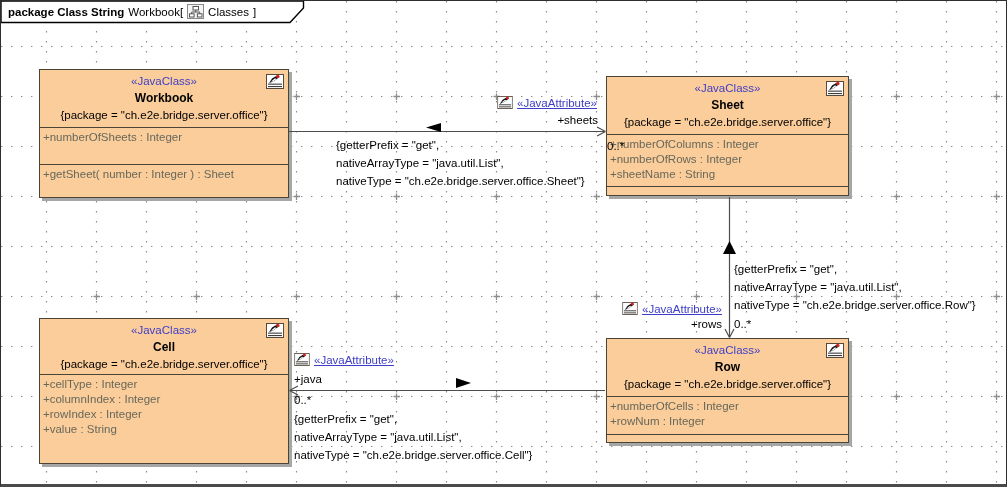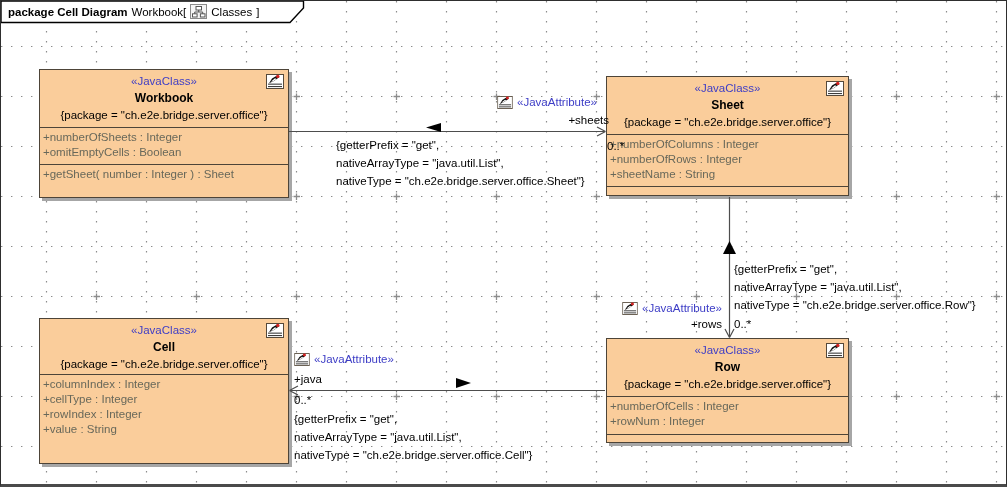--- a/index.html
+++ b/index.html
@@ -21,21 +21,21 @@
   .uml-class .stereo{color:#3d3dc6;font-size:11.5px;line-height:14px;margin-top:4px;white-space:nowrap;}
   .uml-class .cname{color:#000;font-size:12px;font-weight:bold;line-height:16px;margin-top:2px;white-space:nowrap;}
   .uml-class .constraint{color:#000;font-size:11.5px;line-height:15px;margin-top:2px;white-space:nowrap;}
   .uml-class .badge{position:absolute;top:4px;right:4px;}
   .members{box-sizing:border-box;border-top:1px solid #4d4438;padding:2px 3px 0 3px;overflow:hidden;}
   .members div{color:#68685a;font-size:11.5px;line-height:15px;white-space:nowrap;}
   .grow{flex:1;}
   
   .lbl{position:absolute;font-size:11.5px;color:#000;white-space:nowrap;z-index:4;}
   .lbl.tagblock div{line-height:18px;}
-  .stereo-lbl{display:flex;align-items:flex-start;gap:4px;color:#3d3dc6;}
+  .stereo-lbl{display:flex;align-items:center;gap:4px;color:#3d3dc6;text-decoration:underline;}
   .rt{text-align:right;}
   
   .tab{position:absolute;left:0;top:0;z-index:6;}
   .tabtext{position:absolute;left:7px;top:3px;display:flex;align-items:center;gap:4px;
     font-size:11.5px;color:#000;white-space:nowrap;z-index:7;}
   .tabtext .b{font-weight:bold;}
 </style>
 </head>
 <body>
 
@@ -95,21 +95,20 @@
     <div class="hdr" style="height:57px">
       <svg class="badge" width="18" height="15">
           <use href="#pen-badge"></use>
         </svg>
       <div class="stereo">«JavaClass»</div>
       <div class="cname">Workbook</div>
       <div class="constraint">{package = "ch.e2e.bridge.server.office"}</div>
     </div>
     <div class="members" style="height:37px">
       <div>+numberOfSheets : Integer</div>
-      <div>+omitEmptyCells : Boolean</div>
     </div>
     <div class="members grow">
       <div>+getSheet( number : Integer ) : Sheet</div>
     </div>
   </div>
 
   <div class="uml-class" style="left:605px;top:75px;width:243px;height:120px">
     <div class="hdr" style="height:57px">
       <svg class="badge" width="18" height="15">
           <use href="#pen-badge"></use>
@@ -129,22 +128,22 @@
   <div class="uml-class" style="left:38px;top:317px;width:250px;height:146px">
     <div class="hdr" style="height:55px">
       <svg class="badge" width="18" height="15">
           <use href="#pen-badge"></use>
         </svg>
       <div class="stereo">«JavaClass»</div>
       <div class="cname">Cell</div>
       <div class="constraint">{package = "ch.e2e.bridge.server.office"}</div>
     </div>
     <div class="members" style="height:67px">
+      <div>+cellType : Integer</div>
       <div>+columnIndex : Integer</div>
-      <div>+cellType : Integer</div>
       <div>+rowIndex : Integer</div>
       <div>+value : String</div>
     </div>
   </div>
 
   <div class="uml-class" style="left:605px;top:337px;width:243px;height:105px">
     <div class="hdr" style="height:57px">
       <svg class="badge" width="18" height="15">
           <use href="#pen-badge"></use>
         </svg>
@@ -158,21 +157,21 @@
     </div>
     <div class="members grow"></div>
   </div>
 
   <div class="lbl stereo-lbl rt" style="right:409px;top:95px">
     <svg width="16" height="13" viewBox="0 0 18 15">
         <use href="#pen-badge"></use>
       </svg>
     <span>«JavaAttribute»</span>
   </div>
-  <div class="lbl rt" style="right:397px;top:113px">+sheets</div>
+  <div class="lbl rt" style="right:408px;top:113px">+sheets</div>
   <div class="lbl" style="left:606px;top:139px;z-index:5">0..*</div>
   <div class="lbl tagblock" style="left:335px;top:135px">
     <div>{getterPrefix = "get",</div>
     <div>nativeArrayType = "java.util.List",</div>
     <div>nativeType = "ch.e2e.bridge.server.office.Sheet"}</div>
   </div>
 
   <div class="lbl tagblock" style="left:733px;top:259px">
     <div>{getterPrefix = "get",</div>
     <div>nativeArrayType = "java.util.List",</div>
@@ -198,21 +197,21 @@
   <div class="lbl tagblock" style="left:293px;top:409px">
     <div>{getterPrefix = "get",</div>
     <div>nativeArrayType = "java.util.List",</div>
     <div>nativeType = "ch.e2e.bridge.server.office.Cell"}</div>
   </div>
 
   <svg class="tab" width="308" height="24">
     <path d="M0,0 H302.5 V7 L289,21.5 H0 Z" fill="#ffffff" stroke="#000000" stroke-width="1.4"></path>
   </svg>
   <div class="tabtext">
-    <span class="b">package Cell Diagram</span>
+    <span class="b">package Class String</span>
     <span>Workbook[</span>
     <svg width="17" height="15">
         <use href="#diagram-glyph"></use>
       </svg>
     <span>Classes</span>
     <span>]</span>
   </div>
 
 </div>
 

